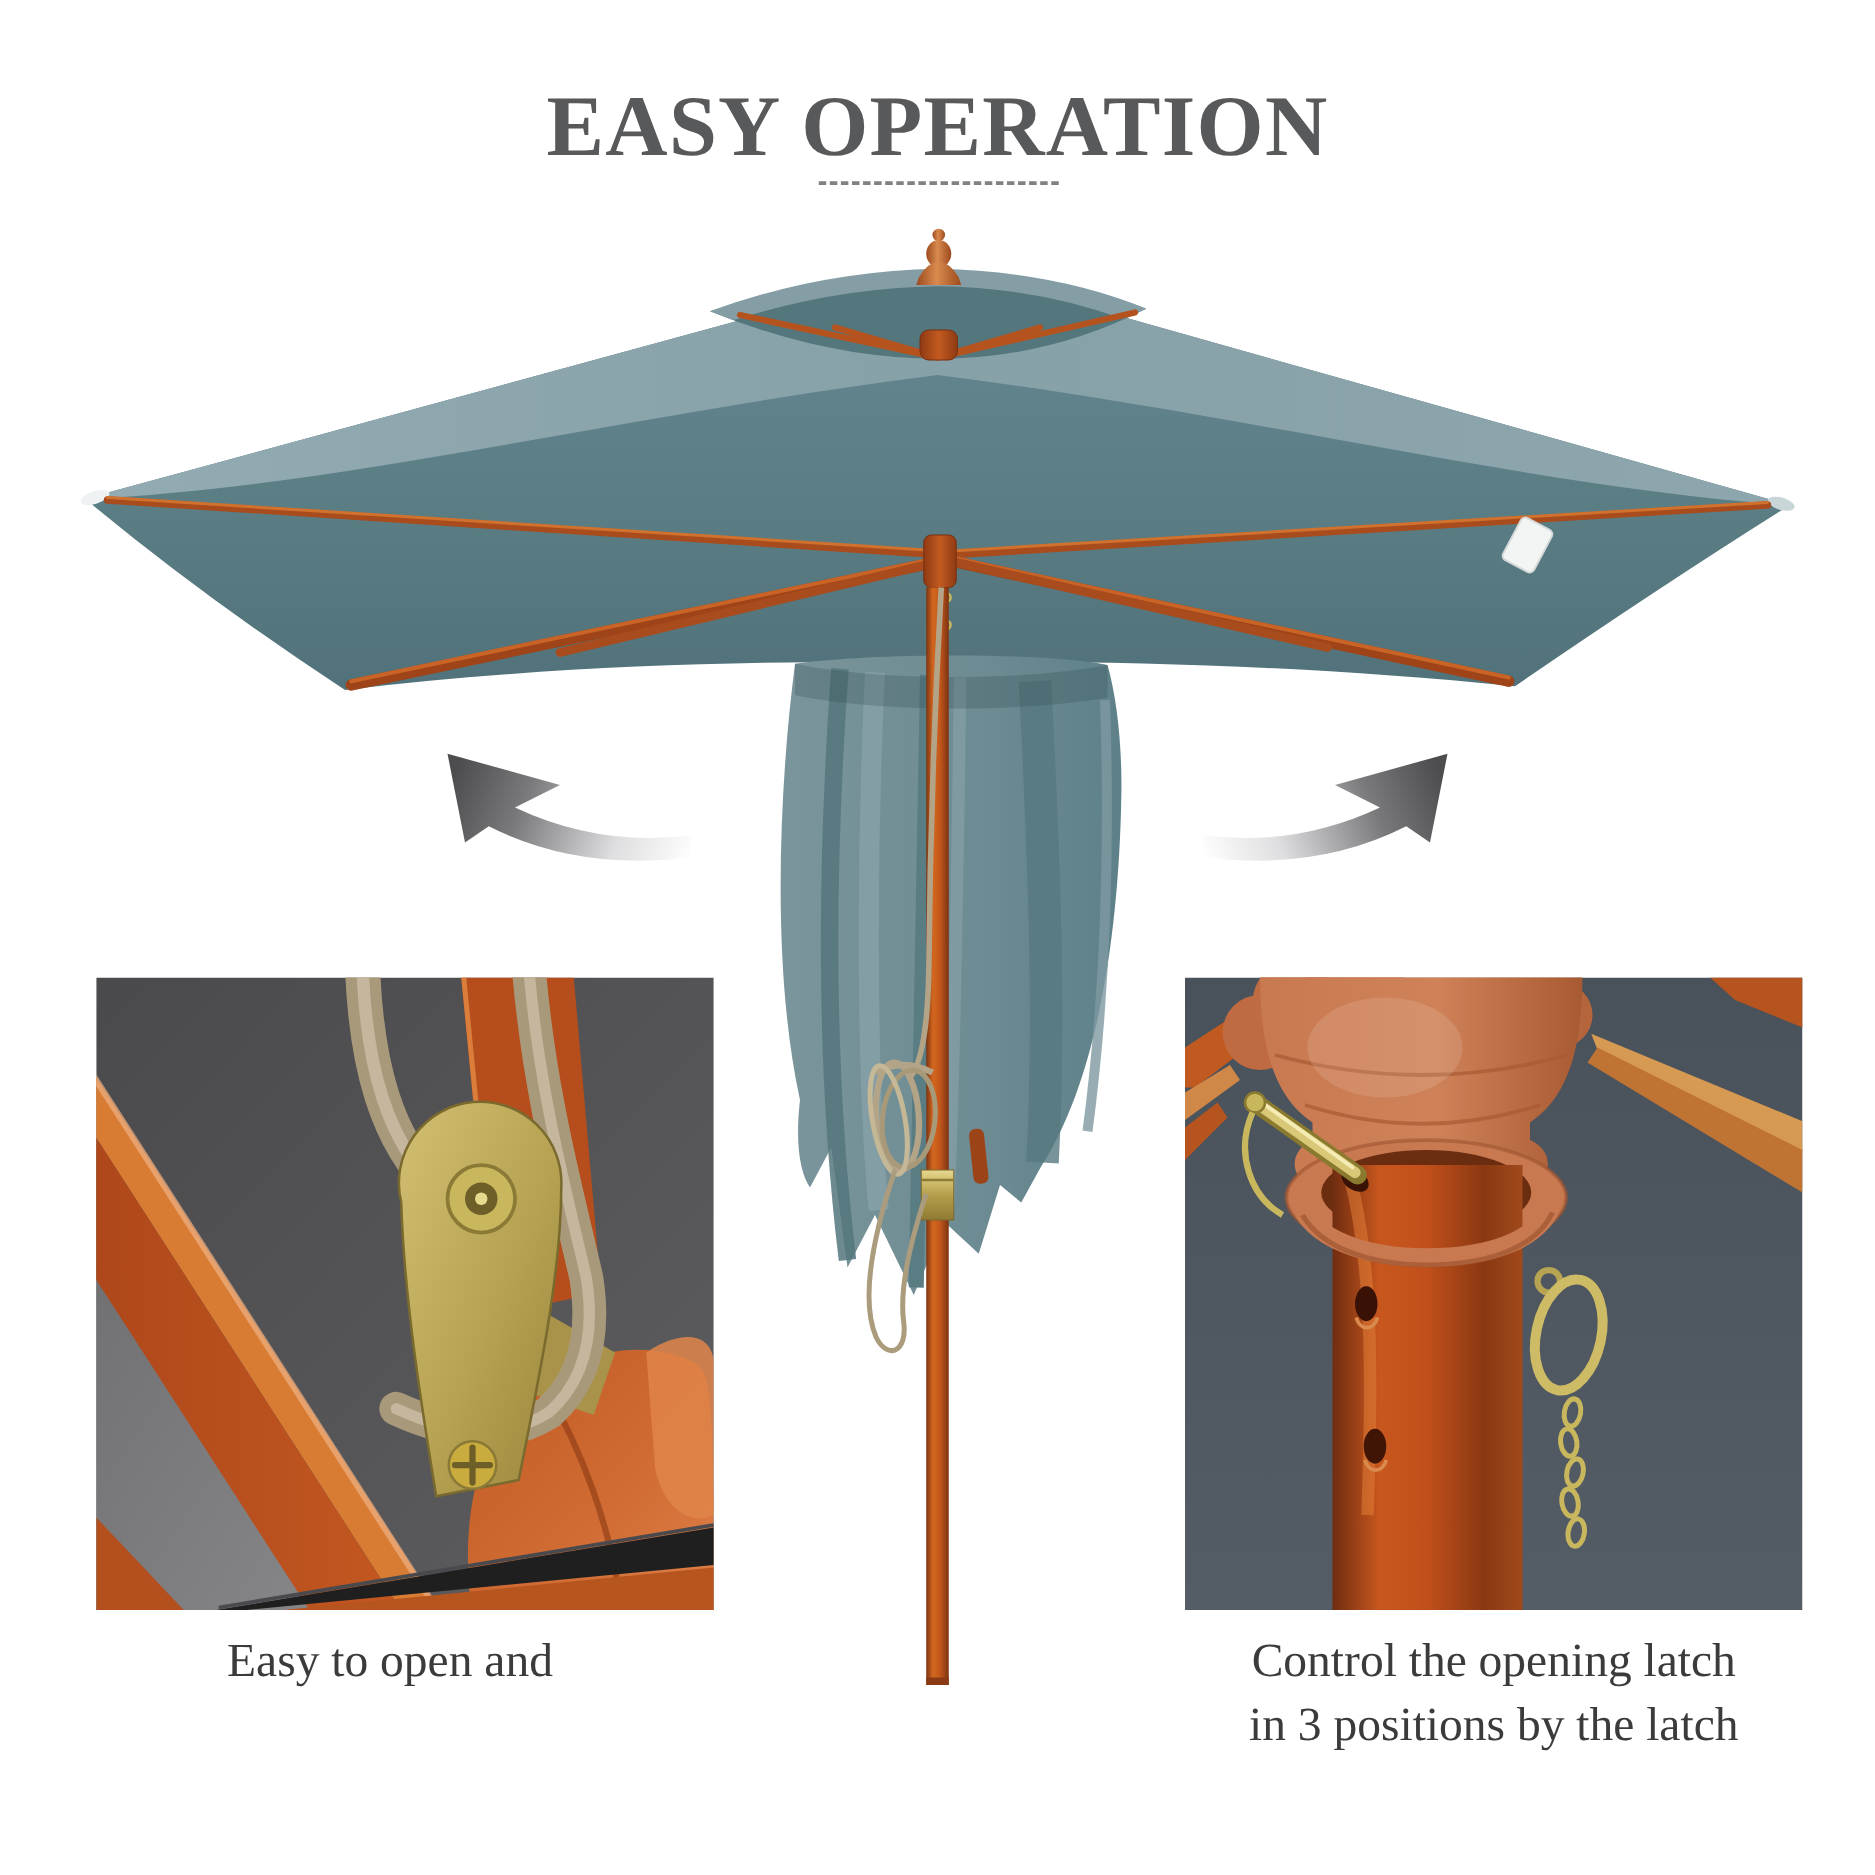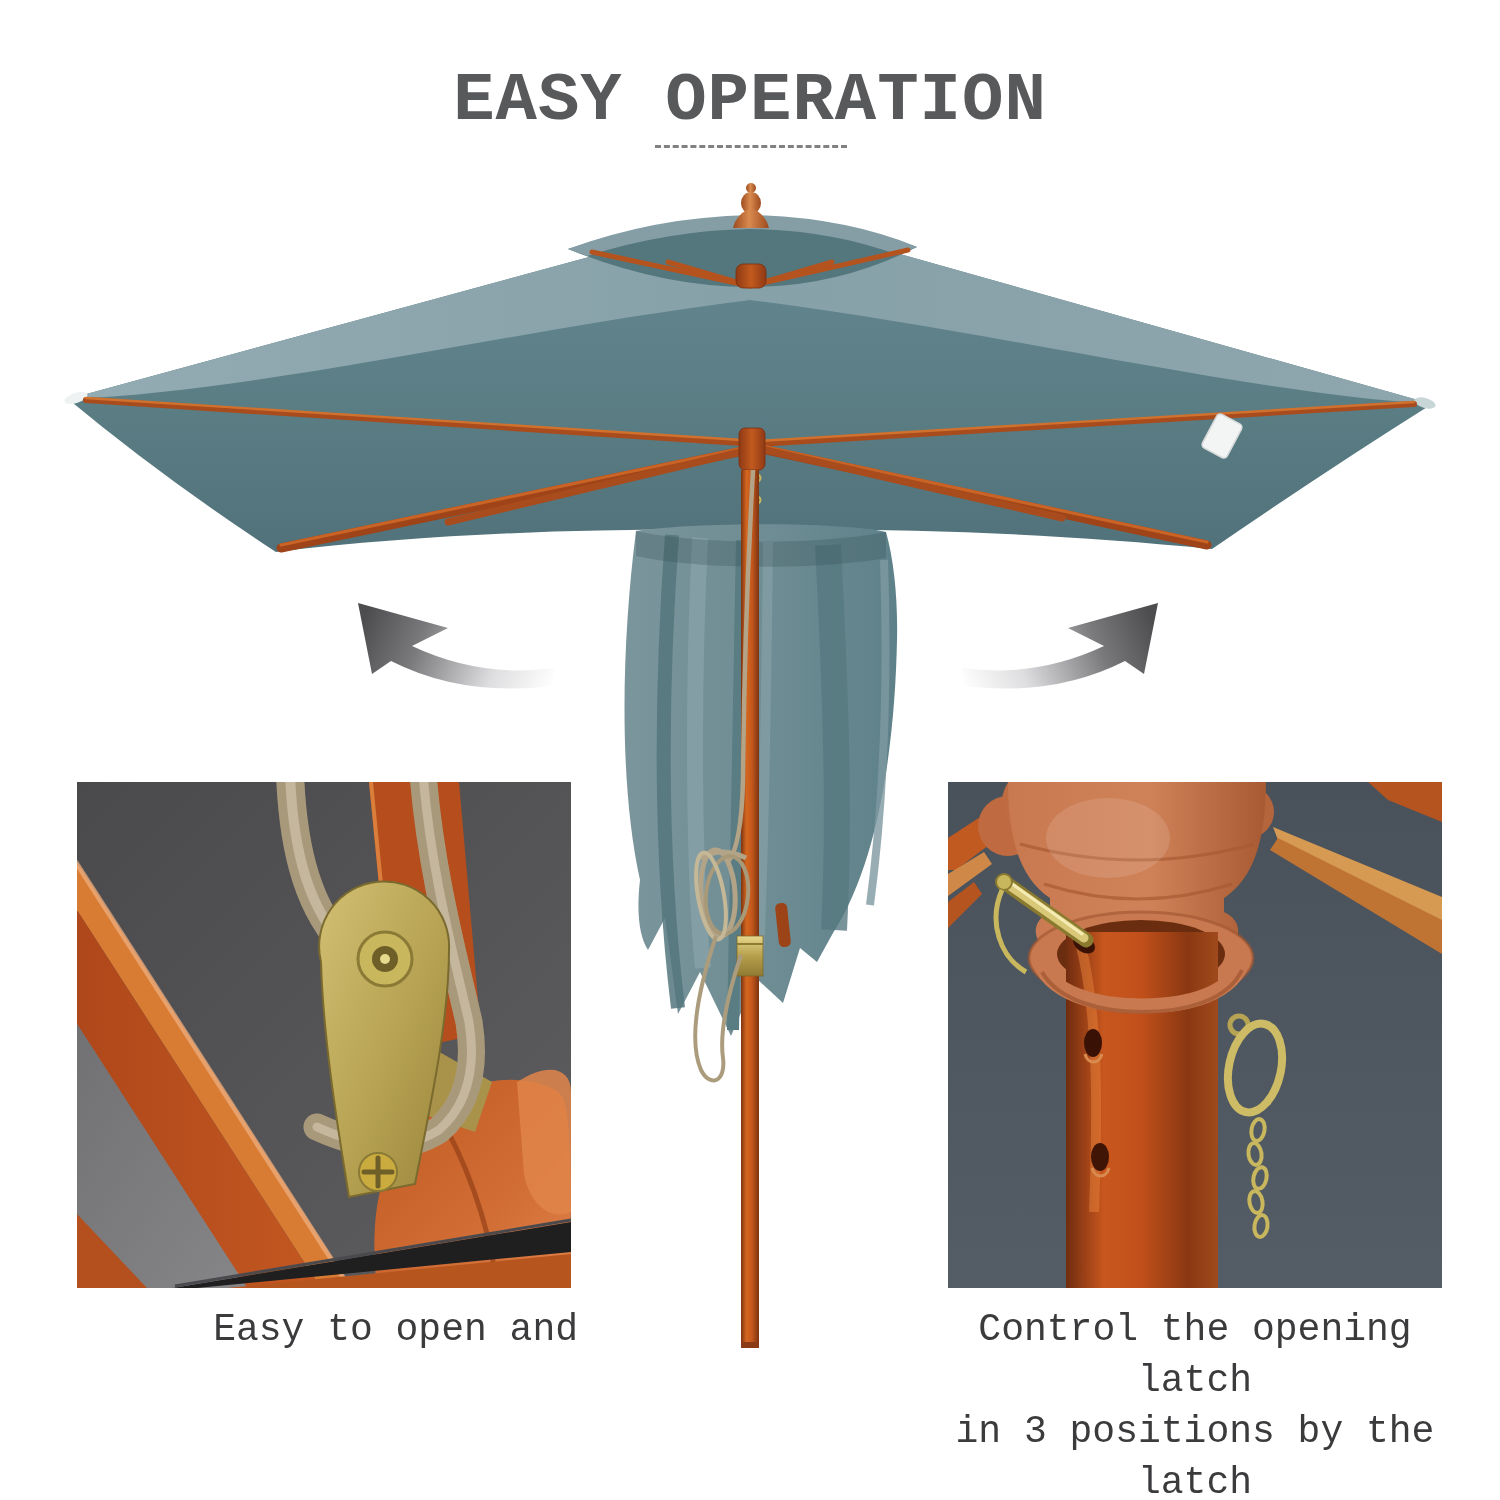--- a/index.html
+++ b/index.html
@@ -1,28 +1,28 @@
 <!DOCTYPE html>
 <html><head>
 <meta charset="utf-8">
 <style>
   html,body{margin:0;padding:0;background:#ffffff;}
   .canvas{position:relative;width:1500px;height:1500px;background:#ffffff;overflow:hidden;
-          font-family:Liberation Mono, monospace;}
+          font-family:Liberation Serif, serif;}
   .page-title{position:absolute;top:62px;left:0;width:1500px;text-align:center;margin:0;
               font-size:69px;font-weight:700;letter-spacing:1px;color:#58595b;}
   .title-divider{position:absolute;top:145px;left:655px;width:192px;height:0;
                  border-top:3px dashed #818183;}
   .hero-svg{position:absolute;left:0;top:0;}
   .photo{position:absolute;top:782px;width:494px;height:506px;}
   .photo-left{left:77px;}
   .photo-right{left:948px;}
   .caption{position:absolute;top:1304px;width:500px;text-align:center;margin:0;
            font-size:38px;line-height:51px;color:#3b3b3d;font-weight:400;}
-  .caption-left{left:78px;text-align:right;}
+  .caption-left{left:62px;}
   .caption-right{left:945px;}
 </style>
 </head>
 <body>
 
 <div class="canvas">
 
   <h1 class="page-title">EASY OPERATION</h1>
   <div class="title-divider"></div>
 

